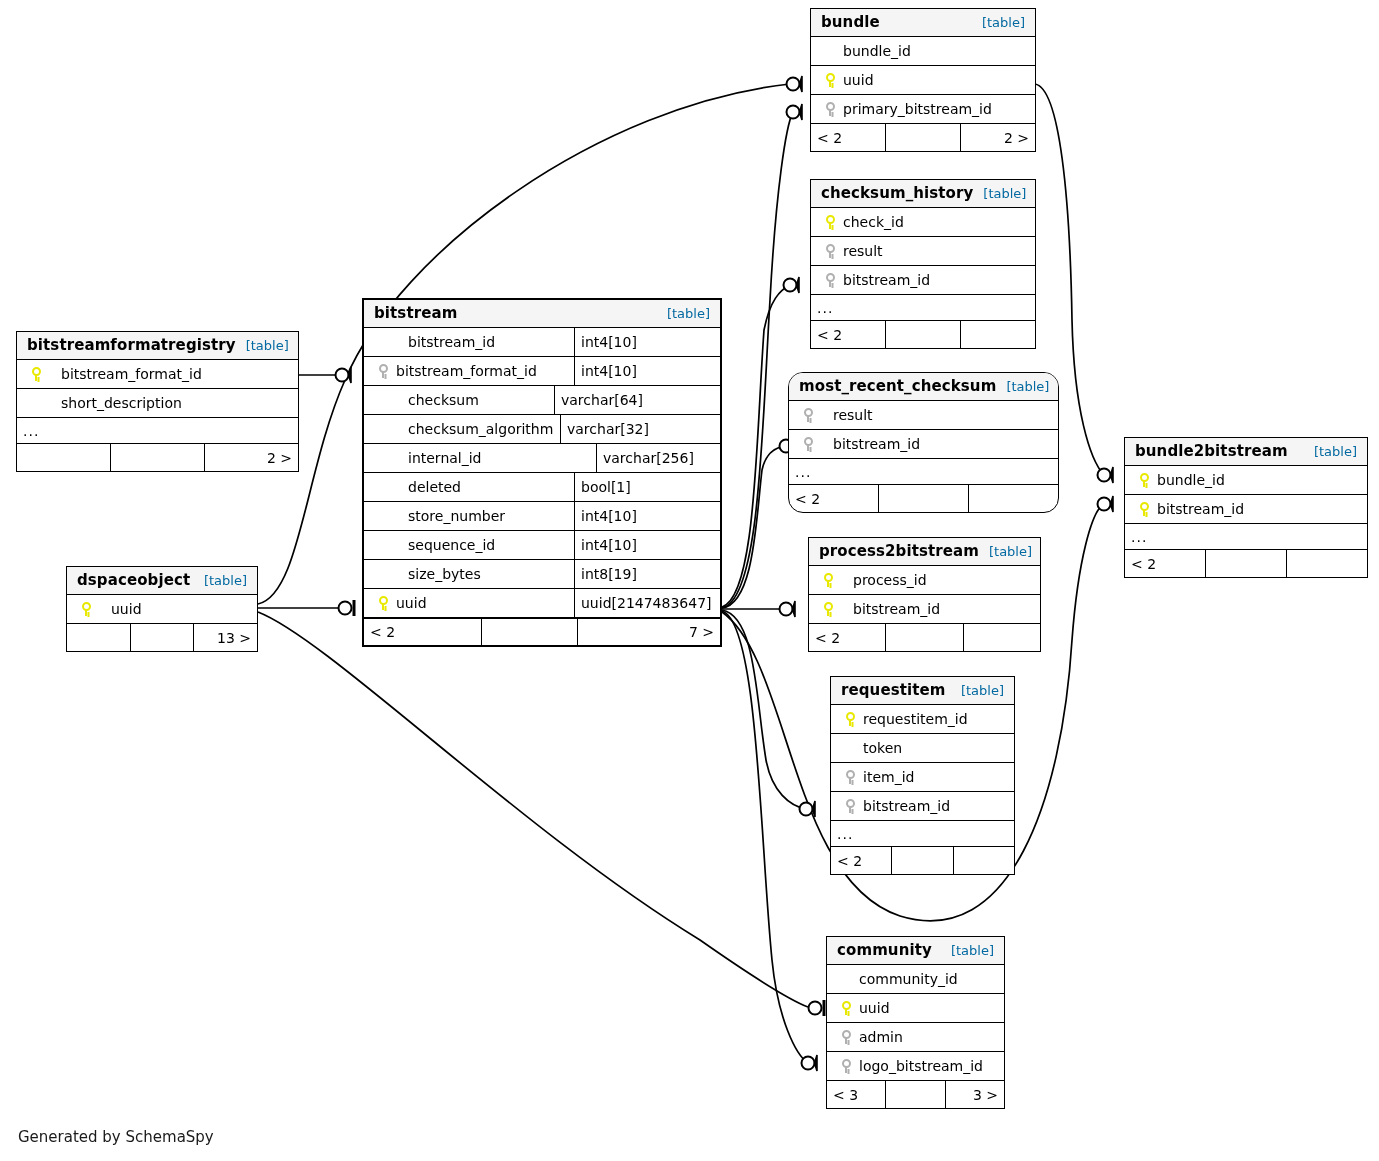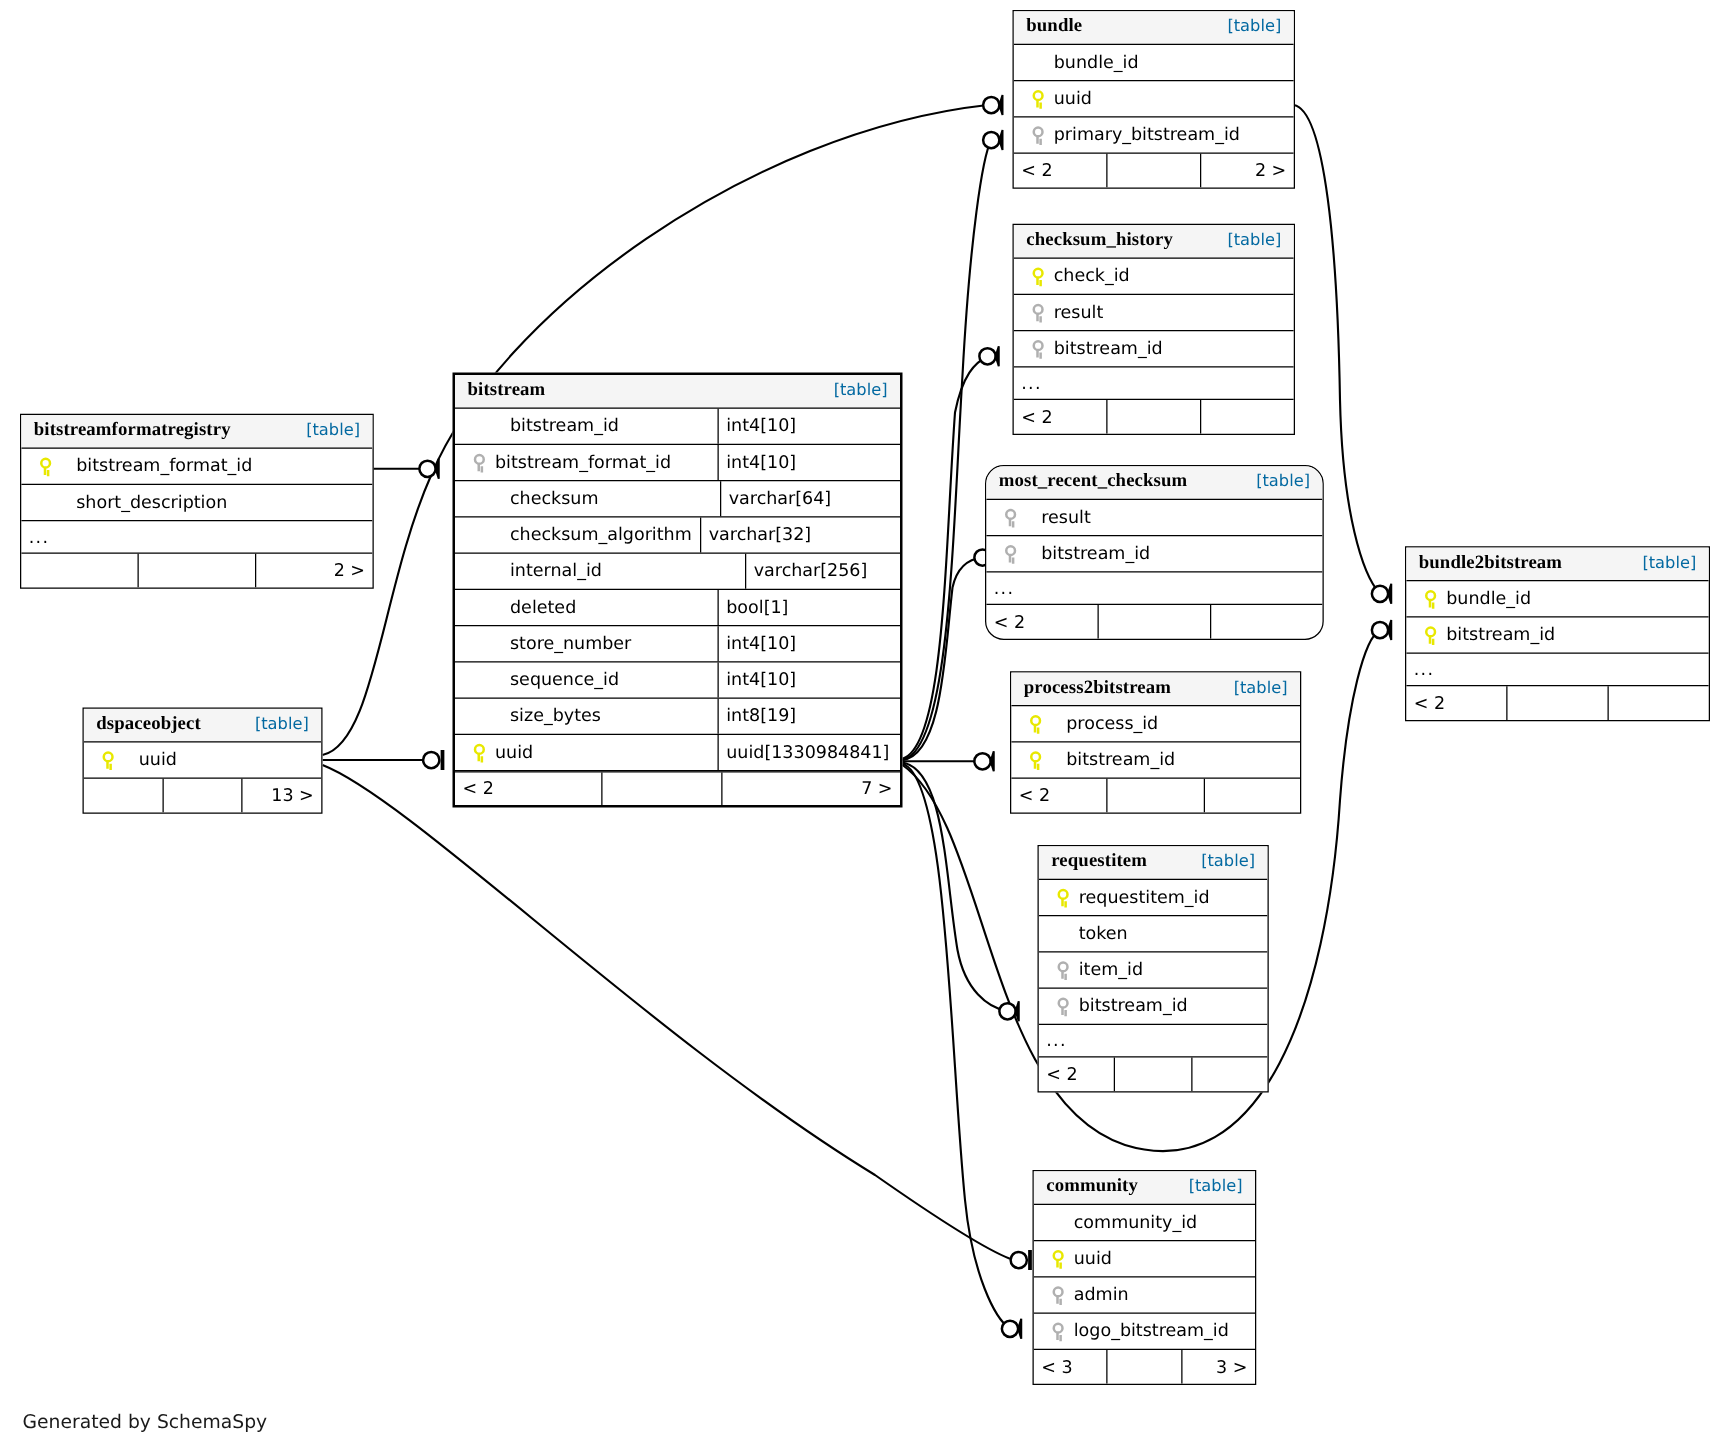--- a/index.html
+++ b/index.html
@@ -12,21 +12,21 @@
   .table-box{
     position:absolute;background:#ffffff;border:1px solid #000000;
     box-sizing:border-box;overflow:hidden;
   }
   .table-box.emph{border:2px solid #000000;}
   .thead{
     display:flex;align-items:center;justify-content:space-between;
     background:#f5f5f5;border-bottom:1px solid #000000;
     padding:4px 10px 5px 10px;box-sizing:border-box;
   }
-  .tname{font-weight:bold;font-size:15px;color:#000;letter-spacing:.1px;font-family:Liberation Serif, serif;}
+  .tname{font-weight:bold;font-size:15px;color:#000;letter-spacing:.1px;}
   .ttag{font-size:13px;color:#0369a1;padding-left:10px;}
   .row{
     display:flex;align-items:center;height:29px;border-bottom:1px solid #000000;
     box-sizing:border-box;font-size:14px;color:#000;
   }
   .row:last-child{border-bottom:none;}
   .col-name{display:flex;align-items:center;flex:1 1 auto;padding-left:8px;min-width:0;overflow:hidden;}
   .col-type{
     border-left:1px solid #000000;box-sizing:border-box;
     padding-left:6px;height:100%;display:flex;align-items:center;
@@ -426,21 +426,21 @@
         </span>
         <span class="nm">bitstream_format_id</span>
       </div>
     <div class="col-type" style="width:146px">int4[10]</div>
   </div>
   <div class="row">
     <div class="col-name">
         <span class="keyslot"></span>
         <span class="nm indent">checksum</span>
       </div>
-    <div class="col-type" style="width:144px">varchar[64]</div>
+    <div class="col-type" style="width:166px">varchar[64]</div>
   </div>
   <div class="row">
     <div class="col-name">
         <span class="keyslot"></span>
         <span class="nm indent">checksum_algorithm</span>
       </div>
     <div class="col-type" style="width:160px">varchar[32]</div>
   </div>
   <div class="row">
     <div class="col-name">
@@ -477,21 +477,21 @@
       </div>
     <div class="col-type" style="width:146px">int8[19]</div>
   </div>
   <div class="row">
     <div class="col-name">
         <span class="keyslot">
           <i class="key pk"></i>
         </span>
         <span class="nm">uuid</span>
       </div>
-    <div class="col-type" style="width:146px">uuid[1330984841]</div>
+    <div class="col-type" style="width:146px">uuid[2147483647]</div>
   </div>
 
   <div class="foot" style="border-top:1px solid #000;">
     <div class="fcell l" style="flex:0 0 118px">&lt; 2</div>
     <div class="fcell" style="flex:0 0 96px"></div>
     <div class="fcell r">7 &gt;</div>
   </div>
 </div>
 
 <div class="credit">Generated by SchemaSpy</div>

